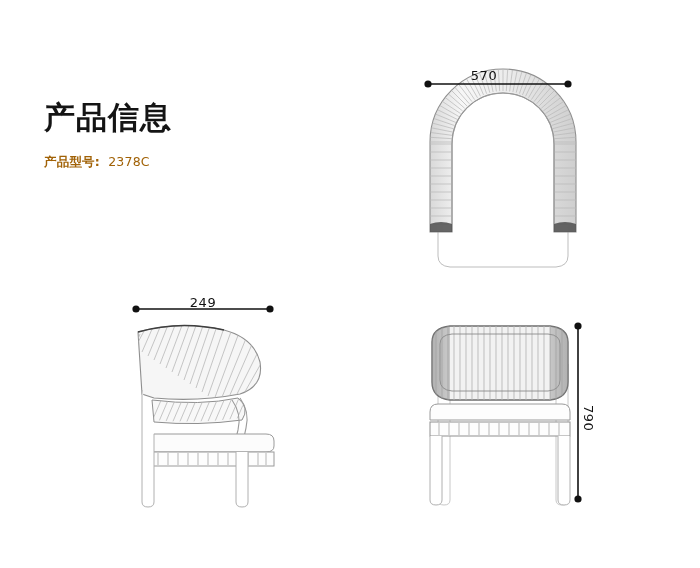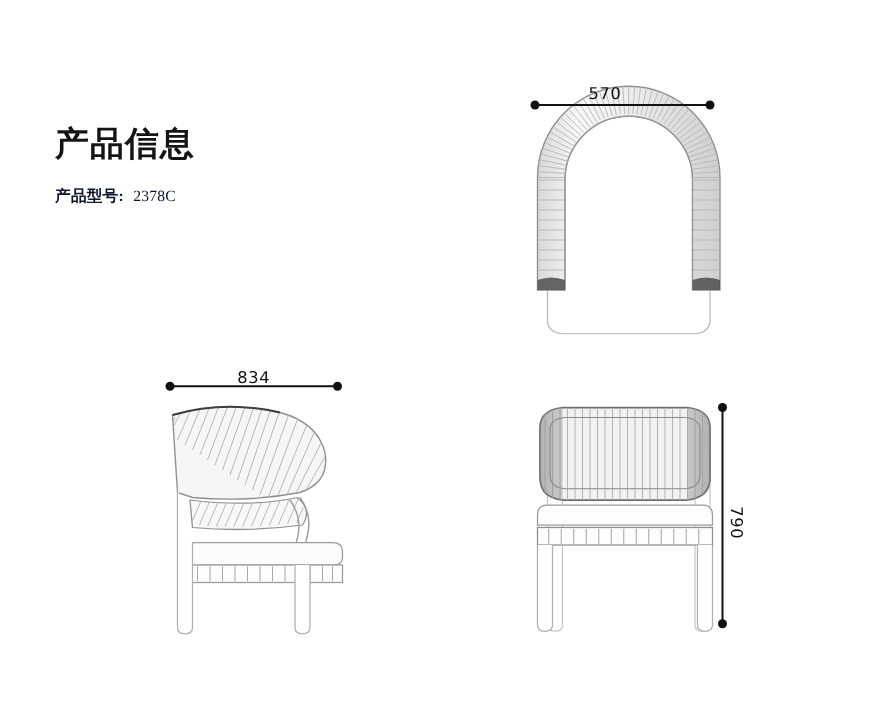--- a/index.html
+++ b/index.html
@@ -17,34 +17,33 @@
   }
 
   
   #info-block {
     position: absolute;
     left: 44px;
     top: 100px;
     width: 320px;
   }
   #page-title {
-    font-size: 27px;
+    font-size: 31px;
     font-weight: bold;
     letter-spacing: 1px;
     color: #141414;
     margin: 0 0 18px 0;
     line-height: 1.15;
   }
   .info-line {
     font-size: 12.5px;
-    color: #0f172a;
+    color: #a16207;
     margin-bottom: 12px;
     white-space: nowrap;
     letter-spacing: .2px;
-    font-family: Liberation Serif, serif;
   }
   .info-line .lbl { font-weight: 600; }
   .info-line .val { margin-left: 4px; }
   .spec-sep { display: inline-block; width: 7px; }
 
   
   #drawings {
     position: absolute;
     left: 0; top: 0;
     width: 700px; height: 472px;
@@ -411,15 +410,15 @@
     </g>
 
     <g>
       <line x1="578" y1="314" x2="578" y2="487" stroke="#111111" stroke-width="1.6"></line>
       <circle cx="578" cy="314" r="3.6" fill="#111111"></circle>
       <circle cx="578" cy="487" r="3.6" fill="#111111"></circle>
     </g>
   </svg>
 
   <div class="dim-label" id="dim-570-label">570</div>
-  <div class="dim-label" id="dim-575-label">834</div>
+  <div class="dim-label" id="dim-575-label">249</div>
   <div class="dim-label" id="dim-790-label">790</div>
 </div>
 
 </body></html>

